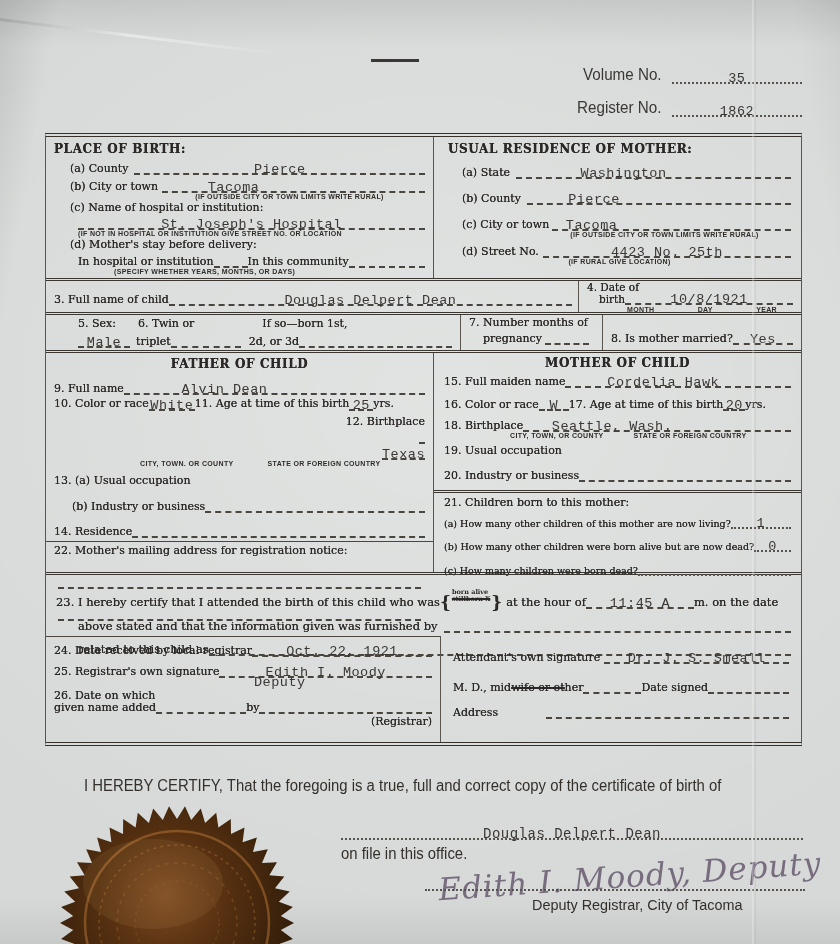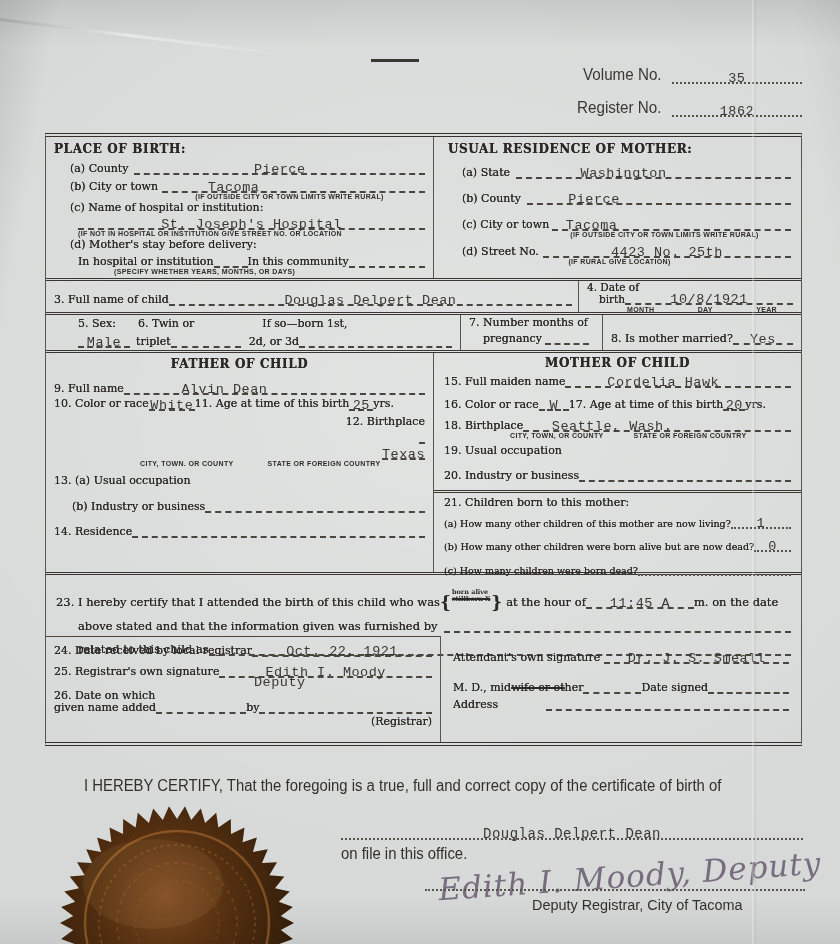--- a/index.html
+++ b/index.html
@@ -241,20 +241,25 @@
           </div>
           <div class="fl fs11" style="margin-top:10px;">
             <span class="lbl" style="margin-left:18px;">(b)  Industry or business</span>
             <span class="fill"></span>
           </div>
           <div class="fl fs11" style="margin-top:9px;">
             <span class="lbl">14.  Residence</span>
             <span class="fill"></span>
           </div>
         </div>
+        <div class="st" style="margin-top:3px;padding:2px 8px 0;">
+          <div class="fs11 lbl">22.  Mother's mailing address for registration notice:</div>
+          <div class="fill" style="margin:16px 4px 0;"></div>
+          <div class="fill" style="margin:16px 4px 0;"></div>
+        </div>
       </div>
 
       <div class="cell" style="flex:1;">
         <div style="padding:3px 10px 0;">
           <div class="sechead ctr">MOTHER OF CHILD</div>
           <div class="fl fs11" style="margin-top:2px;">
             <span class="lbl">15.  Full maiden name</span>
             <span class="fill">
               <span class="typed" style="margin-right:30px;">Cordelia Hawk</span>
             </span>
@@ -370,21 +375,21 @@
           </span>
         </div>
         <div class="fl fs11" style="margin-top:14px;">
           <span class="lbl">M. D., mid</span>
             <span class="lbl struck">wife or ot</span>
             <span class="lbl">her</span>
           <span class="fill" style="max-width:58px;"></span>
           <span class="lbl">Date signed</span>
           <span class="fill"></span>
         </div>
-        <div class="fl fs11" style="margin-top:1px;gap:48px;">
+        <div class="fl fs11" style="margin-top:9px;gap:48px;">
           <span class="lbl">Address</span>
           <span class="fill"></span>
         </div>
       </div>
     </div>
   </div>
 
   <div class="certify-sans" style="position:absolute;left:84px;top:777px;font-size:16px;">I HEREBY CERTIFY, That the foregoing is a true, full and correct copy of the certificate of birth of</div>
 
   <div class="hdr-line" style="left:341px;top:822px;width:462px;">

